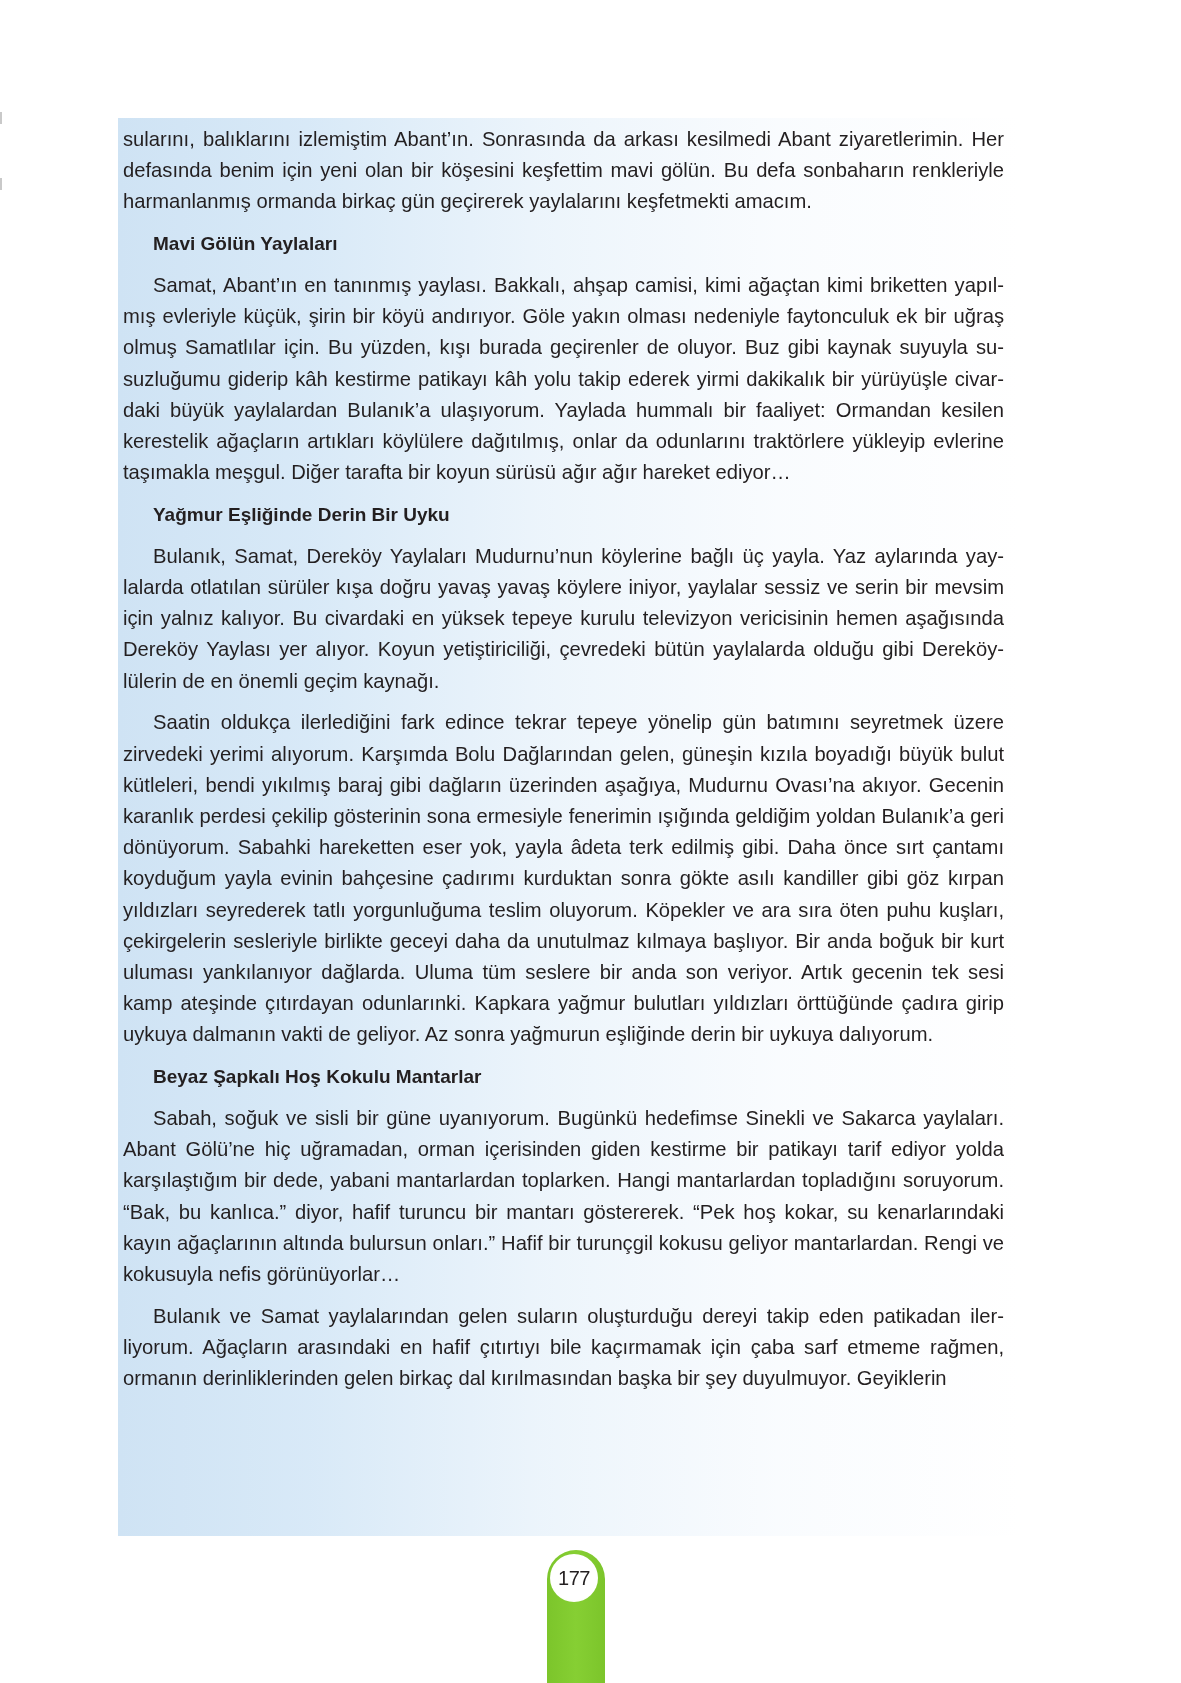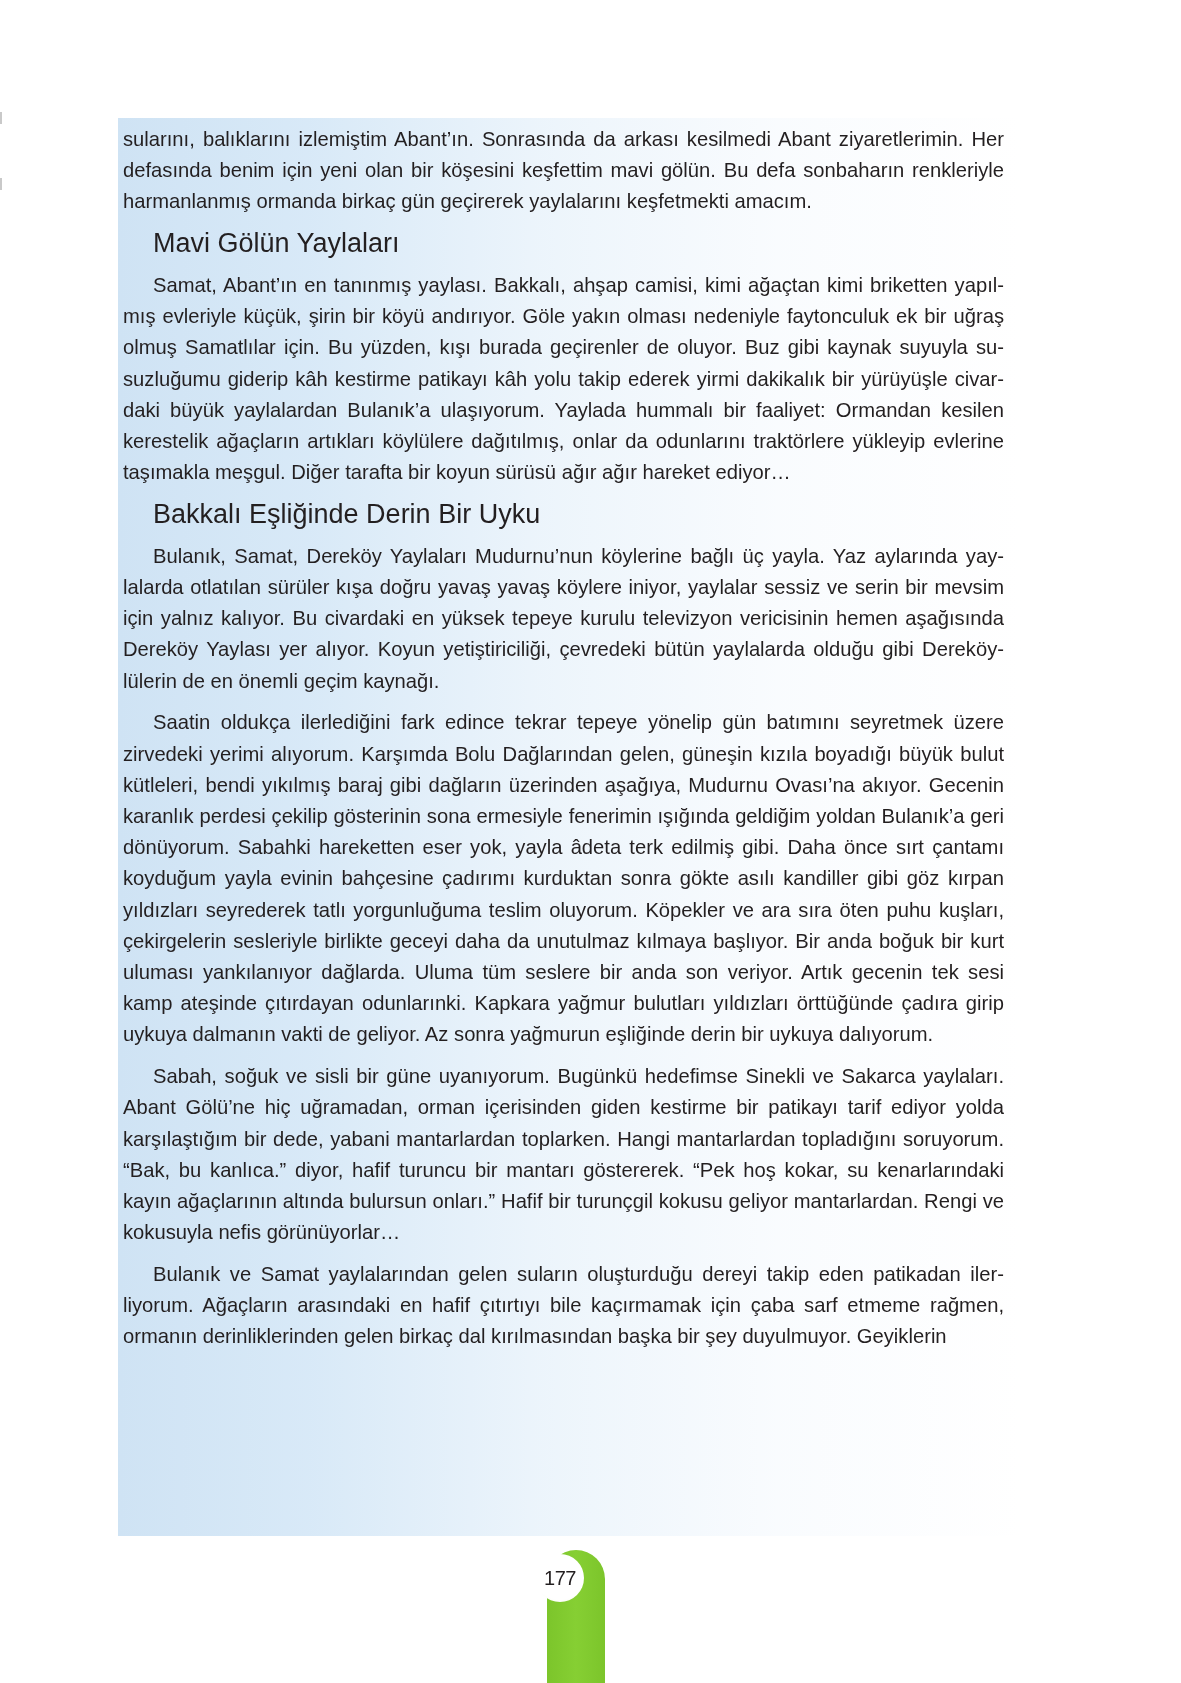--- a/index.html
+++ b/index.html
@@ -44,36 +44,36 @@
       margin: 0 0 10.6px 0;
       text-indent: 30px;
       hyphens: manual;
     }
     .para.no-indent {
       text-indent: 0;
     }
     .heading {
       margin: 0 0 10.6px 0;
       padding-left: 30px;
-      font-weight: normal;
-      font-size: 27px;
+      font-weight: bold;
+      font-size: 19px;
       line-height: 31.2px;
     }
     .page-tab {
       position: absolute;
       left: 547px;
       top: 1550px;
       width: 58px;
       height: 133px;
       background: linear-gradient(90deg, #7cc52b 0%, #86cf33 50%, #7cc52b 100%);
       border-radius: 29px 29px 0 0;
     }
     .page-number-circle {
       position: absolute;
-      left: 536px;
+      left: 550px;
       top: 1554px;
       width: 48px;
       height: 48px;
       border-radius: 50%;
       background: radial-gradient(circle at 50% 40%, #ffffff 0%, #ffffff 70%, #eef6e4 100%);
       display: flex;
       align-items: center;
       justify-content: center;
       font-size: 20px;
       color: #231f20;
@@ -87,22 +87,23 @@
 <div class="page-edge-mark" style="top:178px;height:12px;"></div>
 
 <div class="content-box"></div>
 
 <div class="text-column">
   <p class="para no-indent">suları­nı, balıklarını izlemiştim Abant’ın. Sonrasında da arkası kesilmedi Abant ziyaretlerimin. Her defasında benim için yeni olan bir köşesini keşfettim mavi gölün. Bu defa sonbaharın renkleriyle harmanlanmış ormanda birkaç gün geçirerek yaylalarını keşfetmekti amacım.</p>
 
   <h3 class="heading">Mavi Gölün Yaylaları</h3>
   <p class="para">Samat, Abant’ın en tanınmış yaylası. Bakkalı, ahşap camisi, kimi ağaçtan kimi briketten yapıl­mış evleriyle küçük, şirin bir köyü andırıyor. Göle yakın olması nedeniyle faytonculuk ek bir uğraş olmuş Samatlılar için. Bu yüzden, kışı burada geçirenler de oluyor. Buz gibi kaynak suyuyla su­suzluğumu giderip kâh kestirme patikayı kâh yolu takip ederek yirmi dakikalık bir yürüyüşle civar­daki büyük yaylalardan Bulanık’a ulaşıyorum. Yaylada hummalı bir faaliyet: Ormandan kesilen kerestelik ağaçların artıkları köylülere dağıtılmış, onlar da odunlarını traktörlere yükleyip evlerine taşımakla meşgul. Diğer tarafta bir koyun sürüsü ağır ağır hareket ediyor…</p>
 
-  <h3 class="heading">Bakkalı Eşliğinde Derin Bir Uyku</h3>
+  <h3 class="heading">Yağmur Eşliğinde Derin Bir Uyku</h3>
   <p class="para">Bulanık, Samat, Dereköy Yaylaları Mudurnu’nun köylerine bağlı üç yayla. Yaz aylarında yay­lalarda otlatılan sürüler kışa doğru yavaş yavaş köylere iniyor, yaylalar sessiz ve serin bir mevsim için yalnız kalıyor. Bu civardaki en yüksek tepeye kurulu televizyon vericisinin hemen aşağısında Dereköy Yaylası yer alıyor. Koyun yetiştiriciliği, çevredeki bütün yaylalarda olduğu gibi Dereköy­lülerin de en önemli geçim kaynağı.</p>
   <p class="para">Saatin oldukça ilerlediğini fark edince tekrar tepeye yönelip gün batımını seyretmek üzere zirvedeki yerimi alıyorum. Karşımda Bolu Dağlarından gelen, güneşin kızıla boyadığı büyük bulut kütleleri, bendi yıkılmış baraj gibi dağların üzerinden aşağıya, Mudurnu Ovası’na akıyor. Gecenin karanlık perdesi çekilip gösterinin sona ermesiyle fenerimin ışığında geldiğim yoldan Bulanık’a geri dönüyorum. Sabahki hareketten eser yok, yayla âdeta terk edilmiş gibi. Daha önce sırt çan­tamı koyduğum yayla evinin bahçesine çadırımı kurduktan sonra gökte asılı kandiller gibi göz kırpan yıldızları seyrederek tatlı yorgunluğuma teslim oluyorum. Köpekler ve ara sıra öten puhu kuşları, çekirgelerin sesleriyle birlikte geceyi daha da unutulmaz kılmaya başlıyor. Bir anda boğuk bir kurt uluması yankılanıyor dağlarda. Uluma tüm seslere bir anda son veriyor. Artık gecenin tek sesi kamp ateşinde çıtırdayan odunlarınki. Kapkara yağmur bulutları yıldızları örttüğünde çadıra girip uykuya dalmanın vakti de geliyor. Az sonra yağmurun eşliğinde derin bir uykuya dalıyorum.</p>
 
+  <h3 class="heading">Beyaz Şapkalı Hoş Kokulu Mantarlar</h3>
   <p class="para">Sabah, soğuk ve sisli bir güne uyanıyorum. Bugünkü hedefimse Sinekli ve Sakarca yaylaları. Abant Gölü’ne hiç uğramadan, orman içerisinden giden kestirme bir patikayı tarif ediyor yolda karşılaştığım bir dede, yabani mantarlardan toplarken. Hangi mantarlardan topladığını soruyo­rum. “Bak, bu kanlıca.” diyor, hafif turuncu bir mantarı göstererek. “Pek hoş kokar, su kenarların­daki kayın ağaçlarının altında bulursun onları.” Hafif bir turunçgil kokusu geliyor mantarlardan. Rengi ve kokusuyla nefis görünüyorlar…</p>
   <p class="para">Bulanık ve Samat yaylalarından gelen suların oluşturduğu dereyi takip eden patikadan iler­liyorum. Ağaçların arasındaki en hafif çıtırtıyı bile kaçırmamak için çaba sarf etmeme rağmen, ormanın derinliklerinden gelen birkaç dal kırılmasından başka bir şey duyulmuyor. Geyiklerin</p>
 </div>
 
 <div class="page-tab"></div>
 <div class="page-number-circle">177</div>
 
 </body></html>

